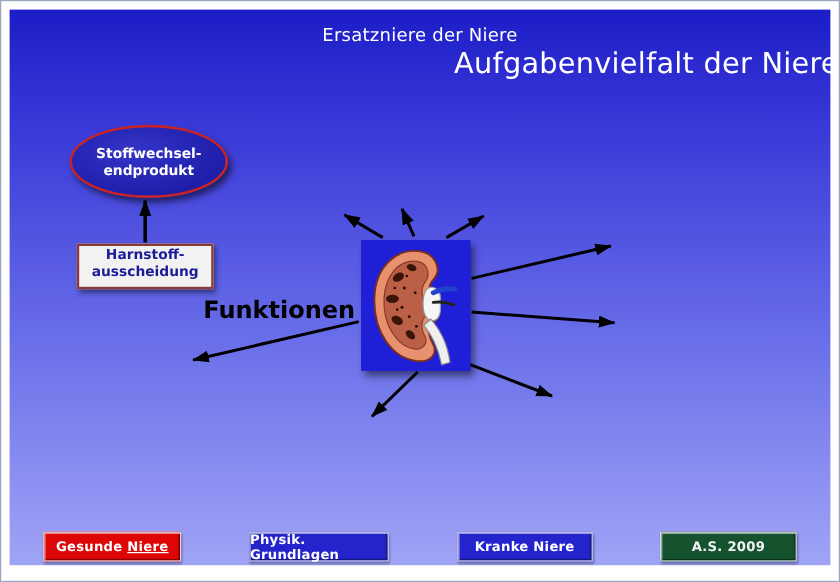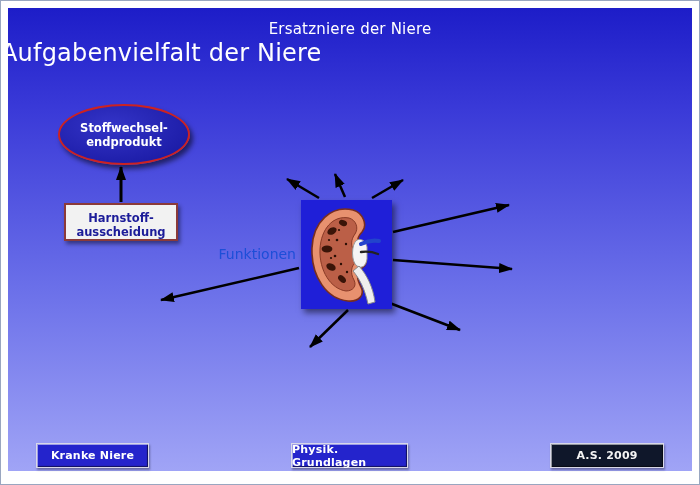--- a/index.html
+++ b/index.html
@@ -12,59 +12,59 @@
   .slide{
     position:absolute;left:7px;right:7px;top:7px;bottom:13px;
     background:linear-gradient(to bottom,#1d1dc8 0%,#3a3ad8 22%,#6a6fe9 60%,#a0a4f6 100%);
   }
   .arrows-layer{position:absolute;left:0;top:0;width:700px;height:485px;z-index:2;pointer-events:none;}
   .title{
     position:absolute;top:19px;left:0;width:100%;text-align:center;z-index:3;
     color:#fff;font-size:15px;font-weight:400;letter-spacing:.2px;
   }
   .subtitle{
-    position:absolute;top:38px;left:0;width:100%;text-align:left;z-index:3;
+    position:absolute;top:38px;left:0;width:100%;text-align:right;z-index:3;
     color:#fff;font-size:24px;font-weight:400;letter-spacing:.2px;
   }
   .ellipse{
     position:absolute;left:57px;top:103px;width:128px;height:57px;z-index:3;
     background:radial-gradient(ellipse at 40% 35%,#3434c8,#1d1da8 75%);
     border:2px solid #cc2222;border-radius:50%;
     box-shadow:3px 4px 5px rgba(0,0,10,.55);
     display:flex;flex-direction:column;justify-content:center;align-items:center;
     color:#fff;font-weight:bold;font-size:11.5px;line-height:14px;text-align:right;
   }
   .ubox{
     position:absolute;left:63px;top:202px;width:114px;height:38px;z-index:3;
     background:#f2f2f2;border:2px solid #8b3a3a;box-sizing:border-box;
     box-shadow:2px 3px 4px rgba(0,0,10,.45);
-    display:flex;flex-direction:column;justify-content:flex-end;align-items:center;
+    display:flex;flex-direction:column;justify-content:flex-start;align-items:center;
     color:#1c1c99;font-weight:bold;font-size:11.5px;line-height:14px;text-align:center;
   }
   .funk-label{
     position:absolute;left:150px;top:245px;width:145px;z-index:3;
-    text-align:right;color:#1d4ed8;font-weight:normal;font-size:14px;
+    text-align:right;color:#000000;font-weight:bold;font-size:20px;
   }
   .kidney-box{
     position:absolute;left:300px;top:199px;width:91px;height:109px;z-index:3;
     background:#1f1fd8;box-shadow:3px 4px 6px rgba(0,0,10,.5);
   }
   .navbar{
     position:absolute;left:35px;right:35px;top:442px;height:25px;z-index:4;
     display:flex;justify-content:space-between;align-items:stretch;
   }
   .navbtn{
     height:25px;box-sizing:border-box;border:1px solid #d8d8e8;cursor:pointer;
     display:flex;justify-content:center;align-items:center;
     color:#fff;font-weight:bold;font-size:11px;letter-spacing:.2px;
     box-shadow:inset 1px 1px 0 rgba(255,255,255,.55),inset -1px -1px 1px rgba(0,0,0,.55),1px 2px 2px rgba(0,0,20,.35);
   }
   .btn-red{background:#dd0505;width:115px;}
   .btn-blue{background:#2424cc;}
-  .btn-gray{background:#0f172a;color:#f4f4f4;}
+  .btn-gray{background:#14532d;color:#f4f4f4;}
   .w113{width:113px;} .w117{width:117px;} .w114{width:114px;}
   .u{text-decoration:underline;}
 </style>
 </head>
 <body>
 
 <div class="frame">
   <div class="slide"></div>
 
   <svg class="arrows-layer" width="700" height="485" viewBox="0 0 700 485" xmlns="http://www.w3.org/2000/svg">
@@ -132,23 +132,26 @@
       <path d="M56,40 C50,44 50,62 56,66 C61,69 65,66 66,59 L66,47 C65,41 60,38 56,40 Z" fill="#f5f5f5" stroke="#9a9a9a" stroke-width="1"></path>
 
       <path d="M60,44 C66,41 72,40 78,41" fill="none" stroke="#2244cc" stroke-width="4" stroke-linecap="round"></path>
       <path d="M60,52 C67,51 72,52 77,54" fill="none" stroke="#222" stroke-width="2.4" stroke-linecap="round"></path>
 
       <path d="M58,66 C66,75 72,87 74,102 L67,104 C64,89 58,78 52,71 Z" fill="#efefef" stroke="#8a8a8a" stroke-width="1"></path>
     </svg>
   </div>
 
   <div class="navbar">
-    <div class="navbtn btn-blue w113">
-      <span>Kranke Niere</span>
+    <div class="navbtn btn-red">
+      <span>Gesunde </span>&nbsp;<span class="u">Niere</span>
     </div>
     <div class="navbtn btn-blue w117">
       <span>Physik. Grundlagen</span>
+    </div>
+    <div class="navbtn btn-blue w113">
+      <span>Kranke Niere</span>
     </div>
     <div class="navbtn btn-gray w114">
       <span>A.S. 2009</span>
     </div>
   </div>
 </div>
 
 </body></html>

